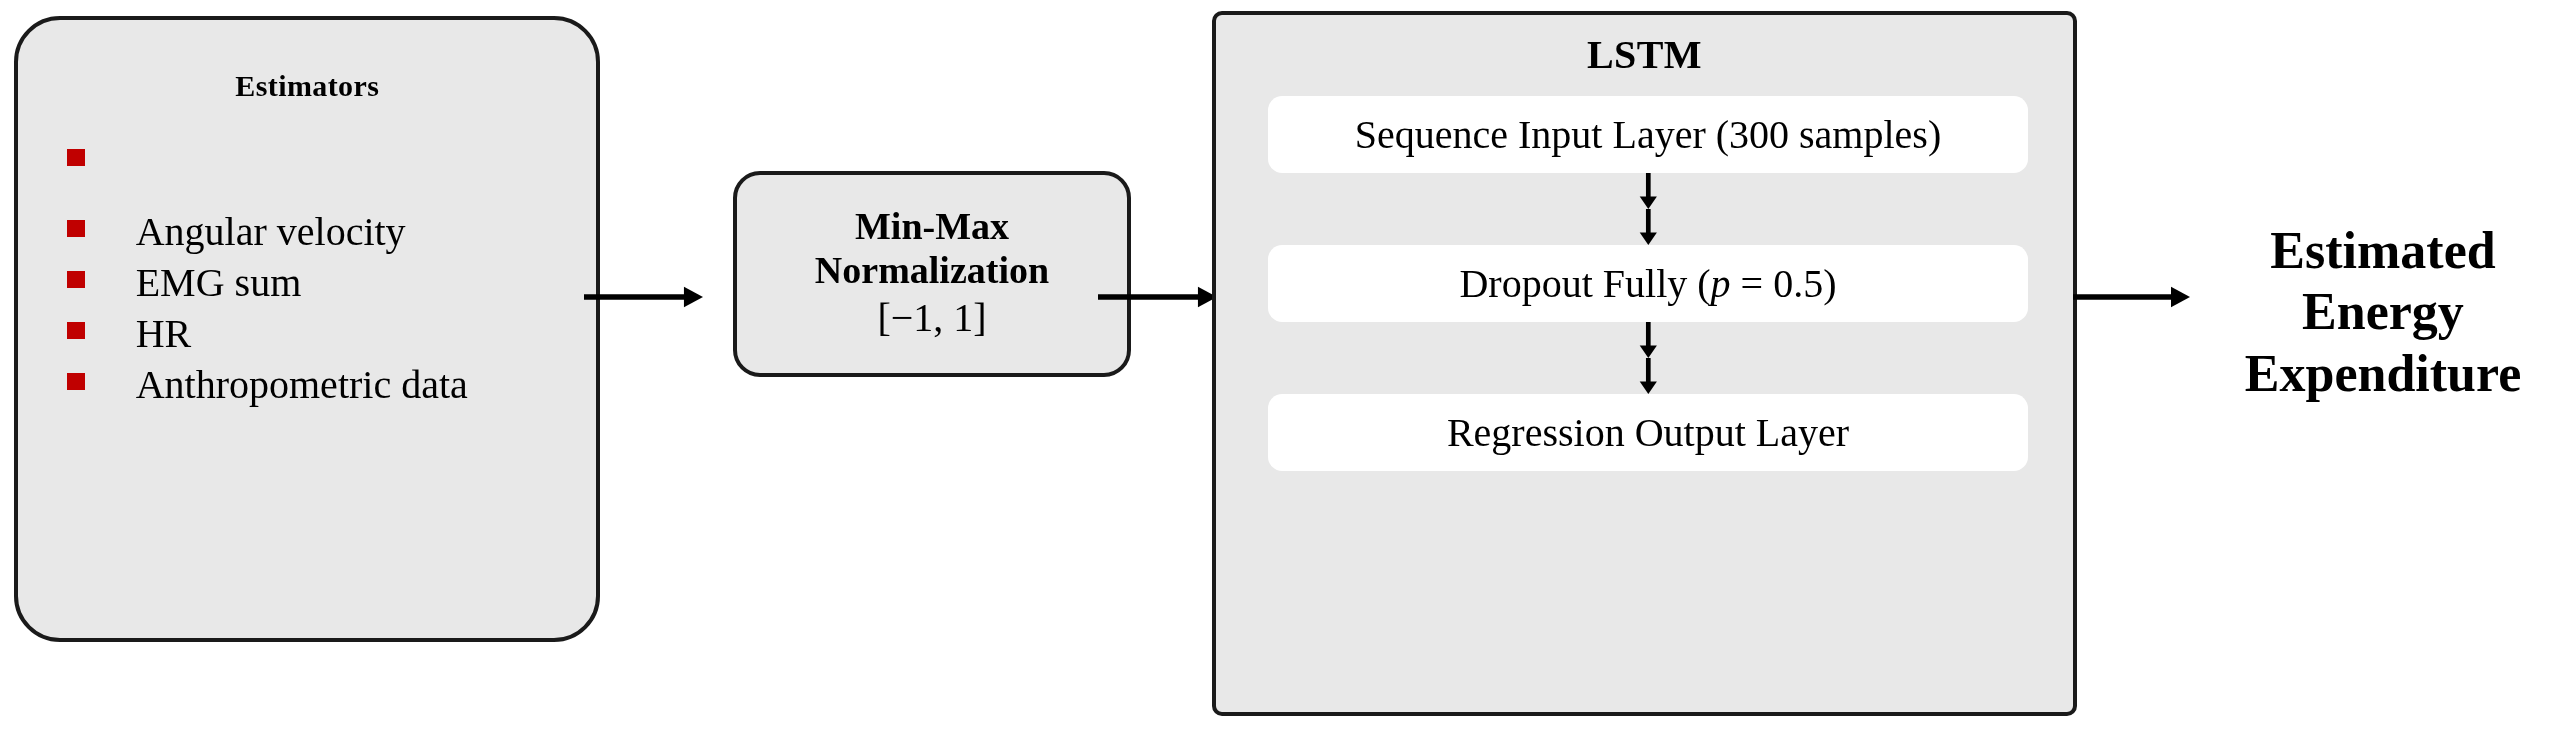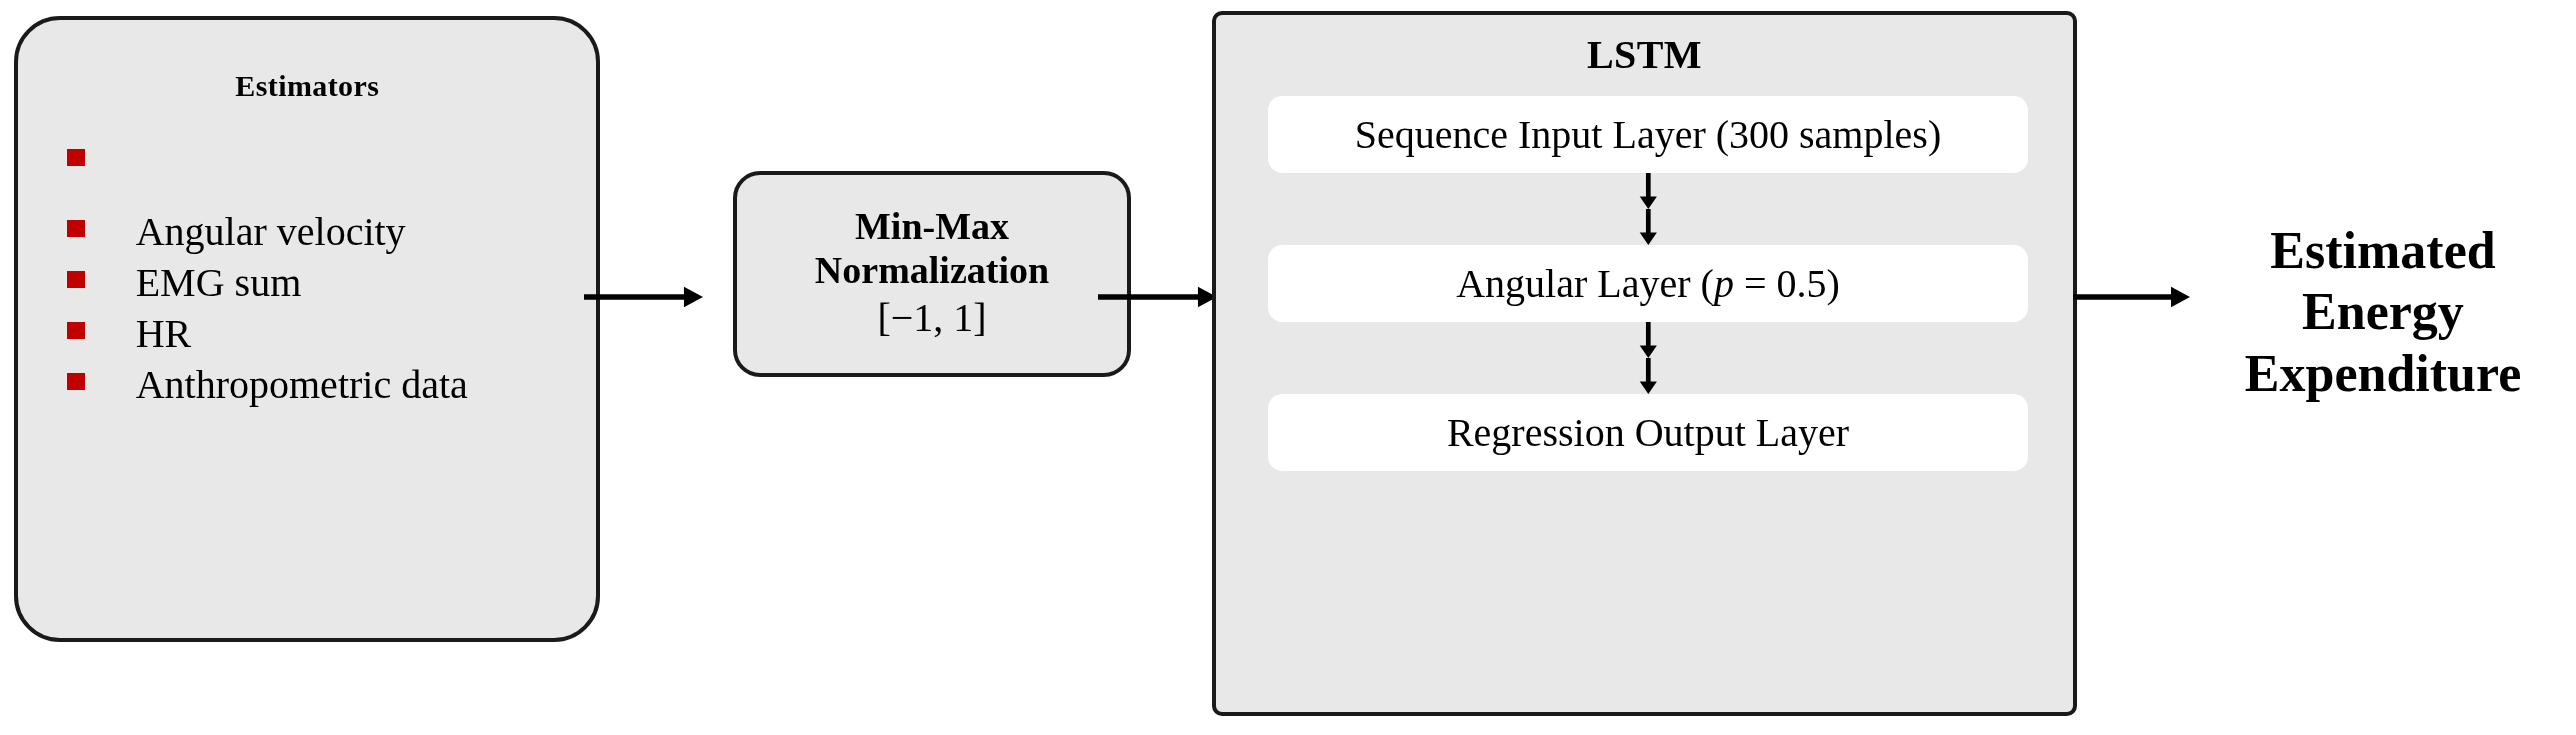--- a/index.html
+++ b/index.html
@@ -241,21 +241,21 @@
       </div>
 
       <div class="v-arrow">
         <svg width="20.6" height="36" viewBox="0 0 26 46">
           <line x1="13" y1="0" x2="13" y2="32" stroke="#000" stroke-width="6"></line>
           <polygon points="2,30 24,30 13,46" fill="#000"></polygon>
         </svg>
       </div>
 
       <div class="lstm-row">
-        <span class="lstm-row-label"><span>Angular Layer (</span><i>p</i><span> = 0.5)</span></span>
+        <span class="lstm-row-label"><span>Dropout Fully (</span><i>p</i><span> = 0.5)</span></span>
       </div>
       <div class="v-arrow">
         <svg width="20.6" height="36" viewBox="0 0 26 46">
           <line x1="13" y1="0" x2="13" y2="32" stroke="#000" stroke-width="6"></line>
           <polygon points="2,30 24,30 13,46" fill="#000"></polygon>
         </svg>
       </div>
 
       <div class="v-arrow">
         <svg width="20.6" height="36" viewBox="0 0 26 46">

